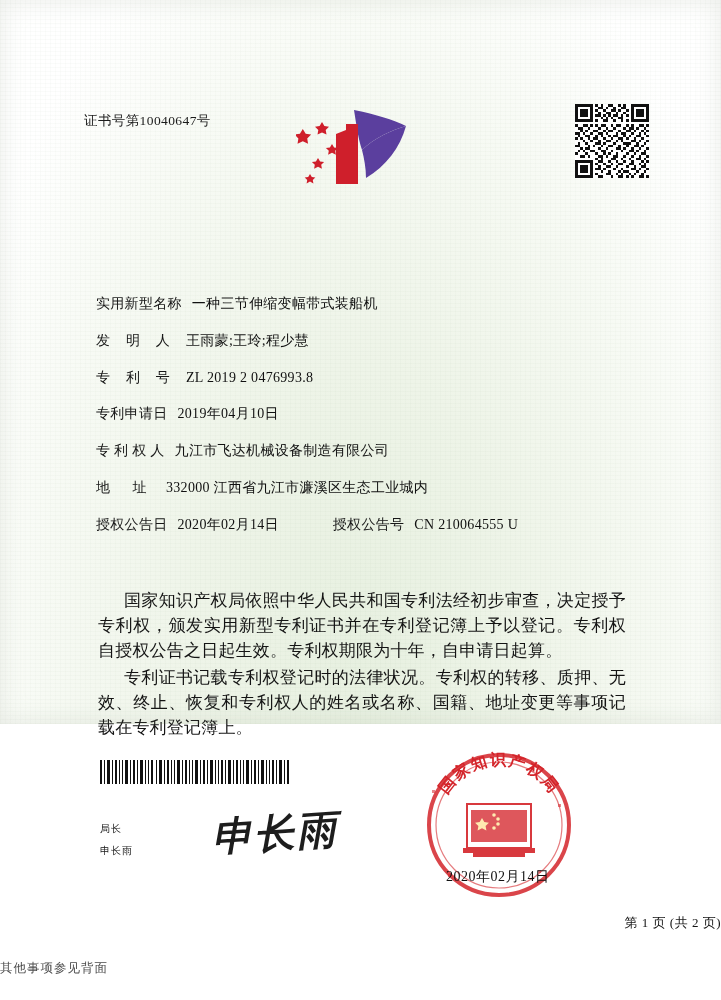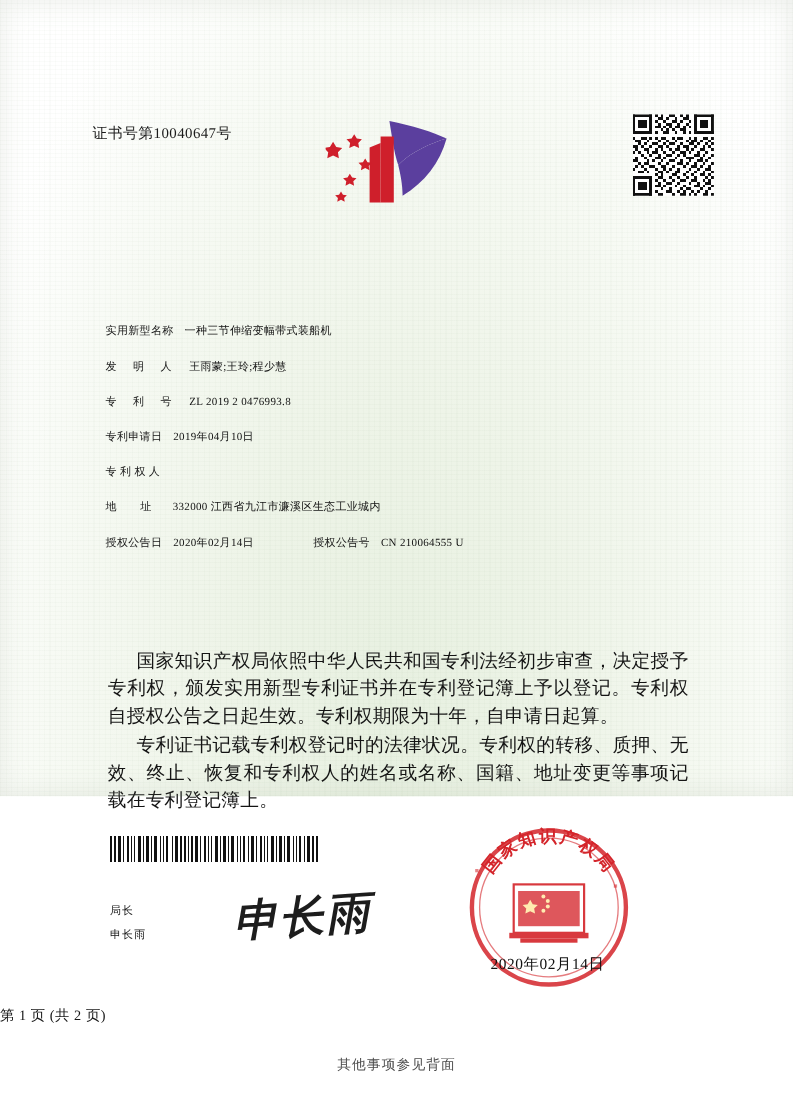--- a/index.html
+++ b/index.html
@@ -85,21 +85,21 @@
   .fields {
     position: absolute;
     left: 96px;
     top: 296px;
     width: 540px;
   }
   .frow {
     display: flex;
     align-items: center;
     margin-bottom: 20px;
-    font-size: 10px;
+    font-size: 14px;
     line-height: 1.2;
     white-space: nowrap;
   }
   .flabel {
     color: #171717;
     letter-spacing: 0.3px;
   }
   .flabel.sp6 { letter-spacing: 6.2px; }
   .flabel.sp9 { letter-spacing: 9.5px; }
   .fvalue {
@@ -177,31 +177,31 @@
     color: #111;
     letter-spacing: 0.5px;
   }
 
   
   .page-no {
     position: absolute;
     left: 0;
     right: 0;
     top: 914px;
-    text-align: left;
+    text-align: right;
     font-size: 13px;
     color: #141414;
     letter-spacing: 0.5px;
   }
   .footnote {
     position: absolute;
     left: 0;
     right: 0;
     top: 960px;
-    text-align: center;
+    text-align: left;
     font-size: 12.5px;
     color: #4a4a4a;
     letter-spacing: 1px;
   }
 </style>
 </head>
 <body>
 
 <div class="page">
   <div class="paper-texture"></div>
@@ -468,20 +468,21 @@
     <div class="frow">
       <span class="flabel sp6">专 利 号</span>
       <span class="fvalue">ZL 2019 2 0476993.8</span>
     </div>
     <div class="frow">
       <span class="flabel">专利申请日</span>
       <span class="fvalue">2019年04月10日</span>
     </div>
     <div class="frow">
       <span class="flabel">专 利 权 人</span>
+      <span class="fvalue">九江市飞达机械设备制造有限公司</span>
     </div>
     <div class="frow">
       <span class="flabel sp9">地    址</span>
       <span class="fvalue">332000 江西省九江市濂溪区生态工业城内</span>
     </div>
     <div class="frow wide">
       <span class="flabel">授权公告日</span>
       <span class="fvalue">2020年02月14日</span>
       <span class="flabel sec-label">授权公告号</span>
       <span class="fvalue">CN 210064555 U</span>

